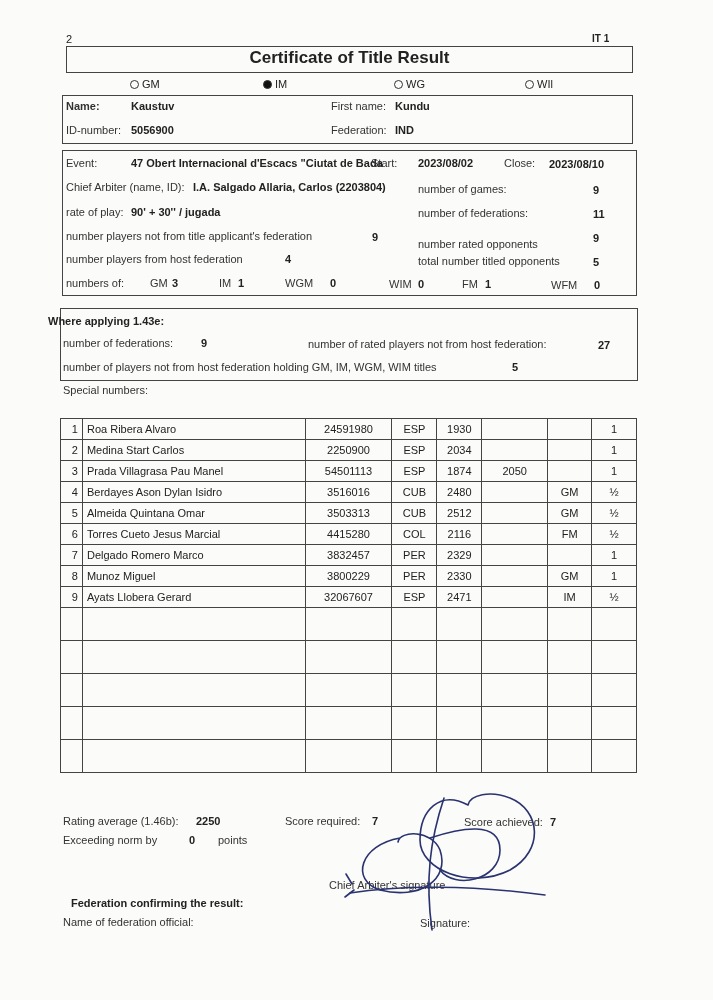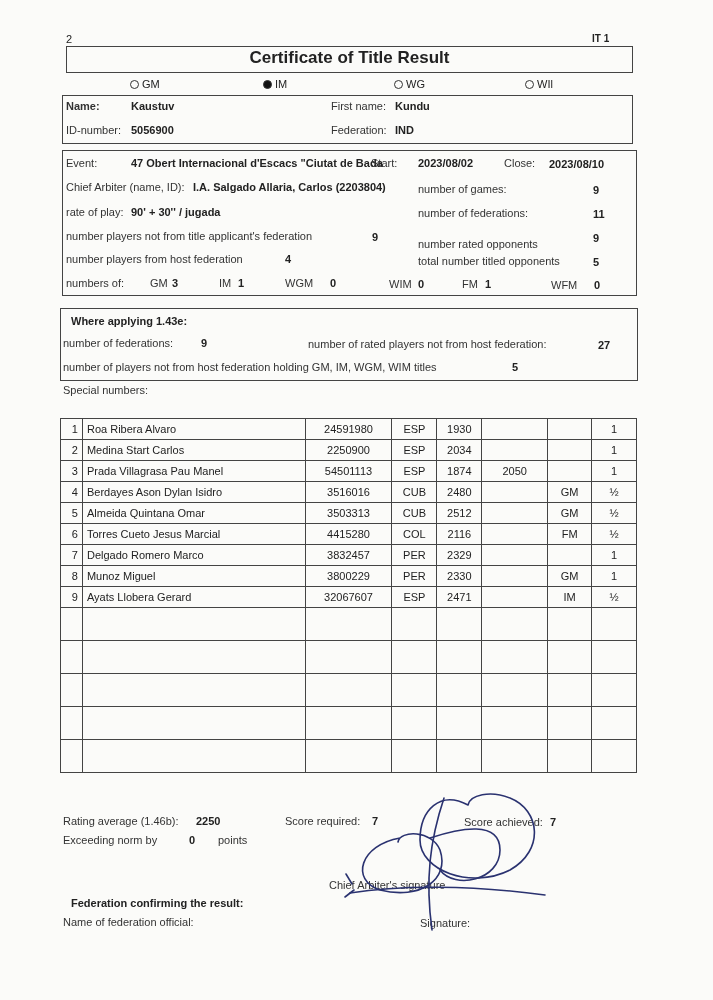--- a/index.html
+++ b/index.html
@@ -82,21 +82,21 @@
 <div class="abs lbl" style="left:285px;top:277px;">WGM</div>
 <div class="abs b" style="left:330px;top:277px;">0</div>
 <div class="abs lbl" style="left:373px;top:278px;margin-left:16px;">WIM</div>
 <div class="abs b" style="left:418px;top:278px;">0</div>
 <div class="abs lbl" style="left:462px;top:278px;">FM</div>
 <div class="abs b" style="left:485px;top:278px;">1</div>
 <div class="abs lbl" style="left:551px;top:279px;">WFM</div>
 <div class="abs b" style="left:594px;top:279px;">0</div>
 
 <div class="box" style="left:60px;top:308px;width:578px;height:73px;"></div>
-<div class="abs b" style="left:71px;top:315px;">Where applying 1.43e:</div>
+<div class="abs b" style="left:48px;top:315px;">Where applying 1.43e:</div>
 <div class="abs lbl" style="left:63px;top:337px;">number of federations:</div>
 <div class="abs b" style="left:201px;top:337px;">9</div>
 <div class="abs lbl" style="left:308px;top:338px;">number of rated players not from host federation:</div>
 <div class="abs b" style="left:598px;top:339px;">27</div>
 <div class="abs lbl" style="left:63px;top:361px;">number of players not from host federation holding GM, IM, WGM, WIM titles</div>
 <div class="abs b" style="left:512px;top:361px;">5</div>
 
 <div class="abs lbl" style="left:63px;top:384px;">Special numbers:</div>
 
 <table class="games">

